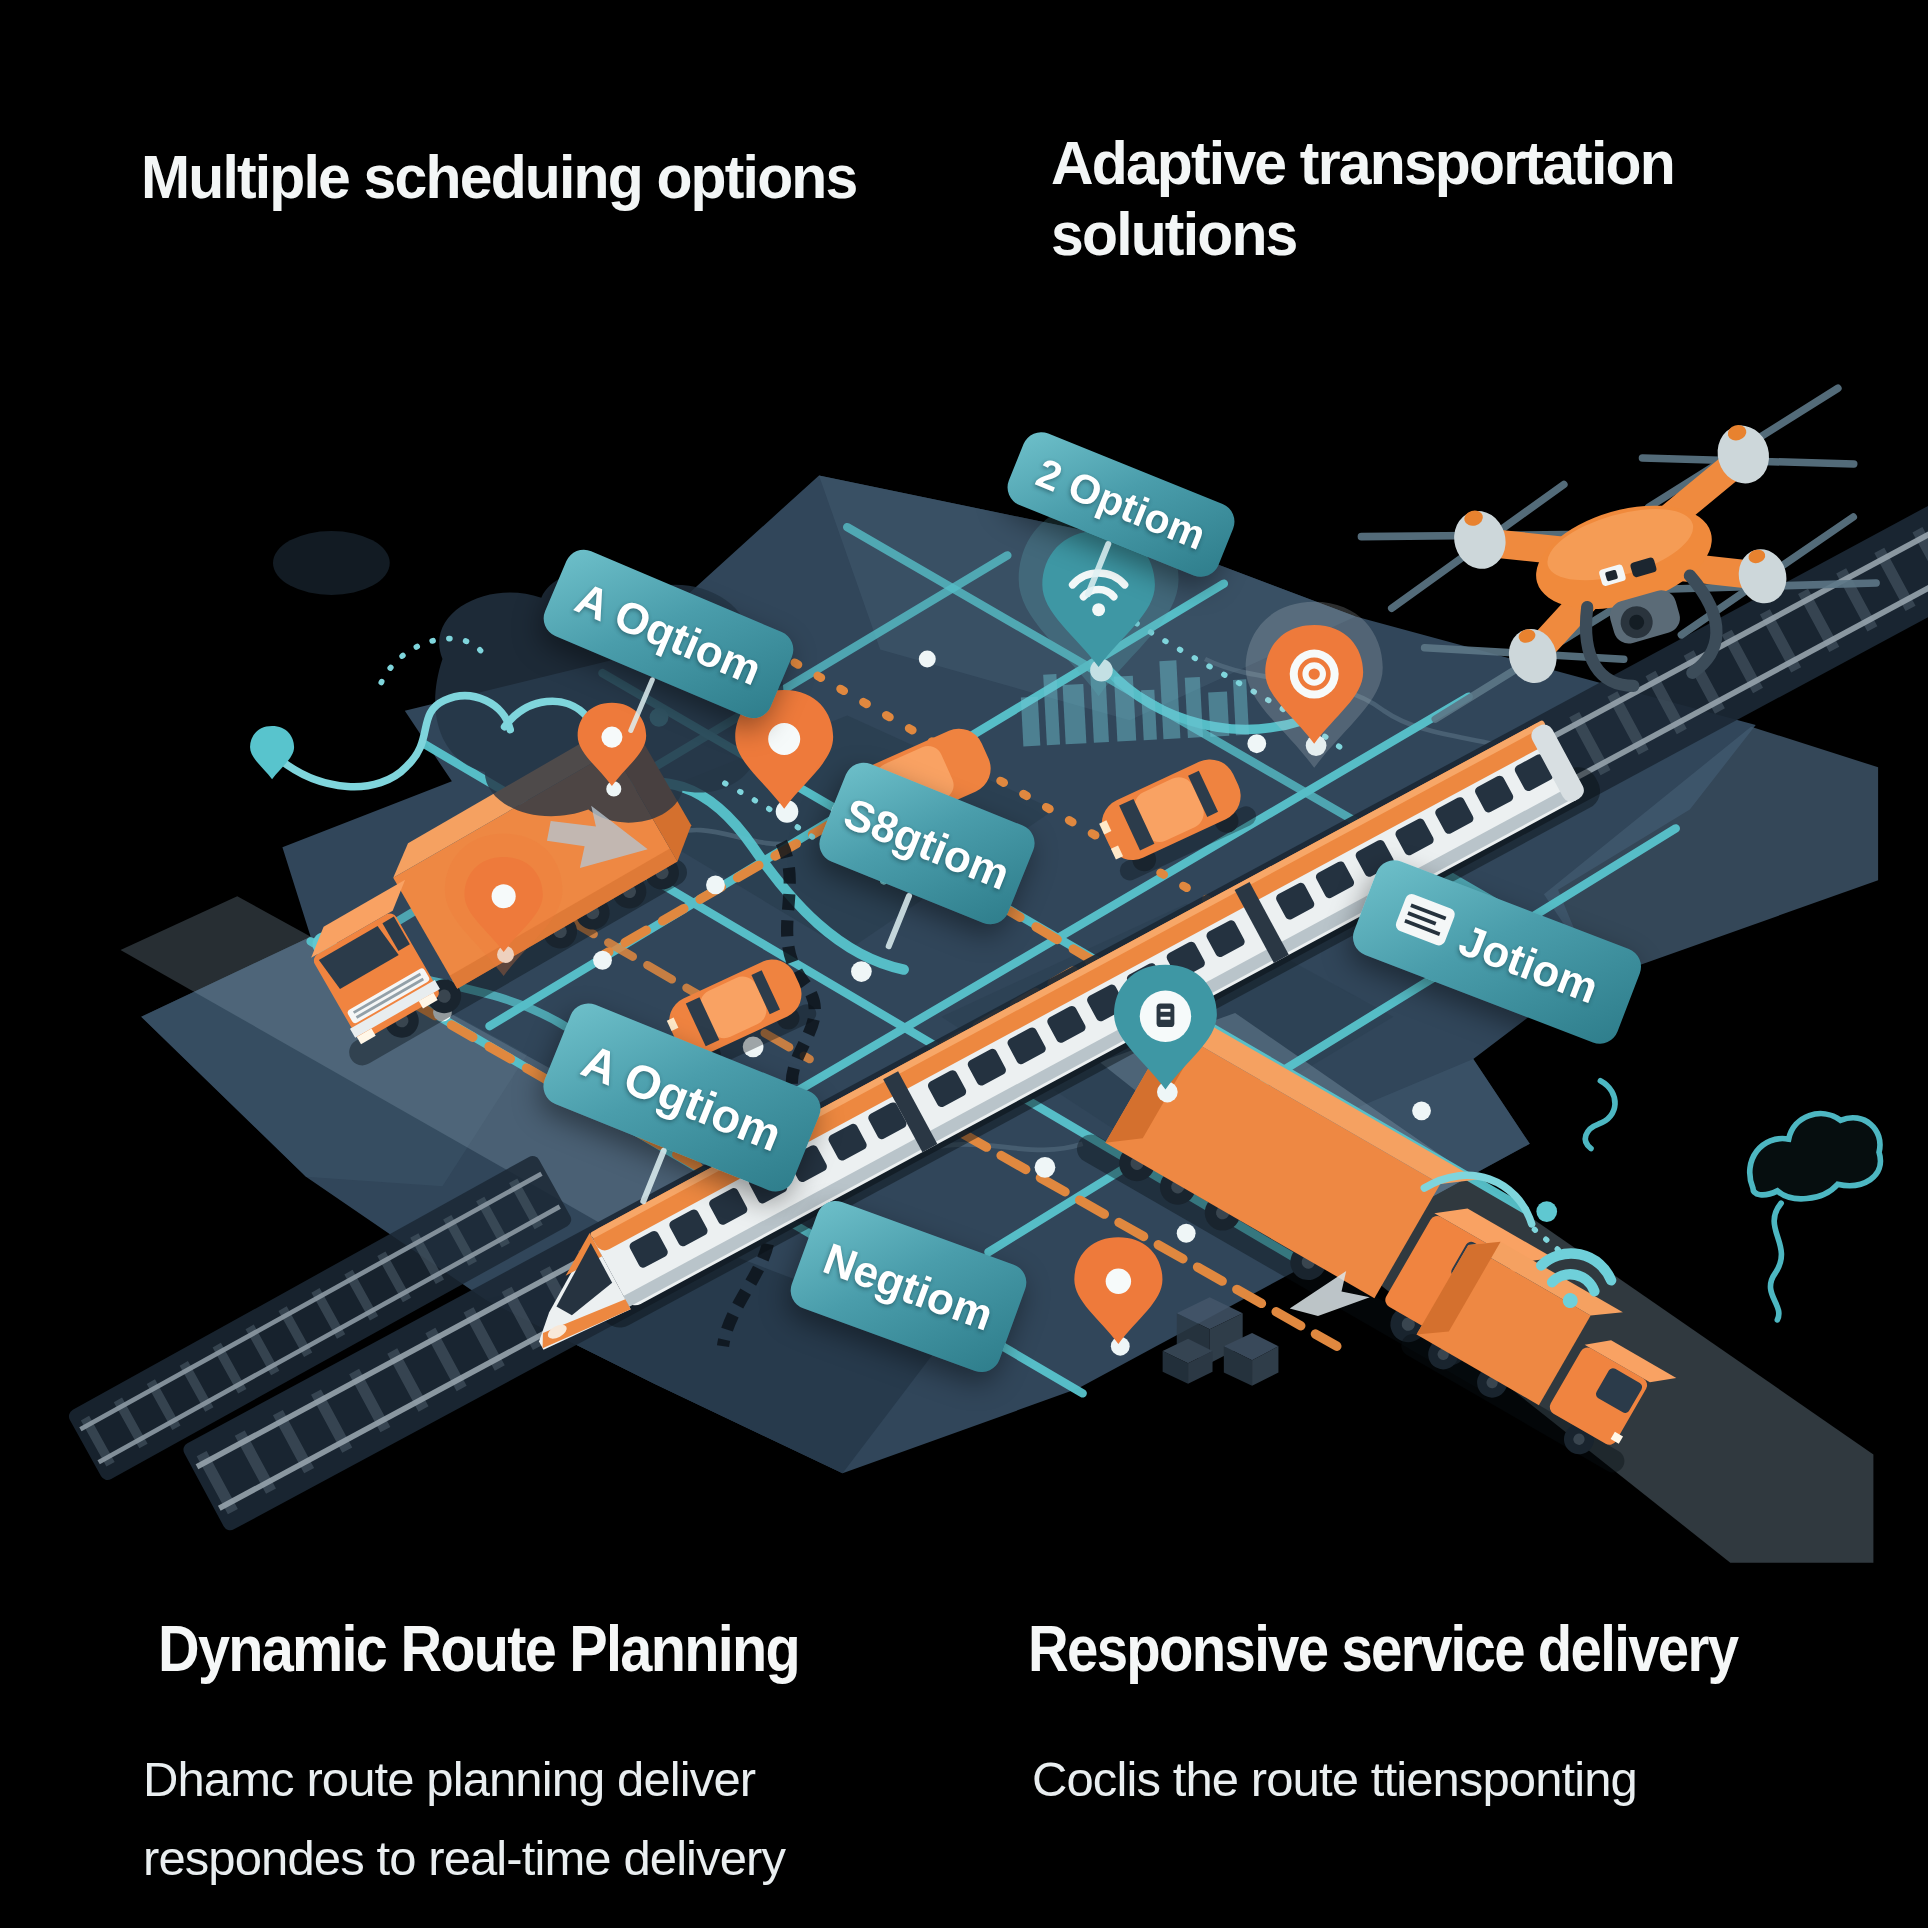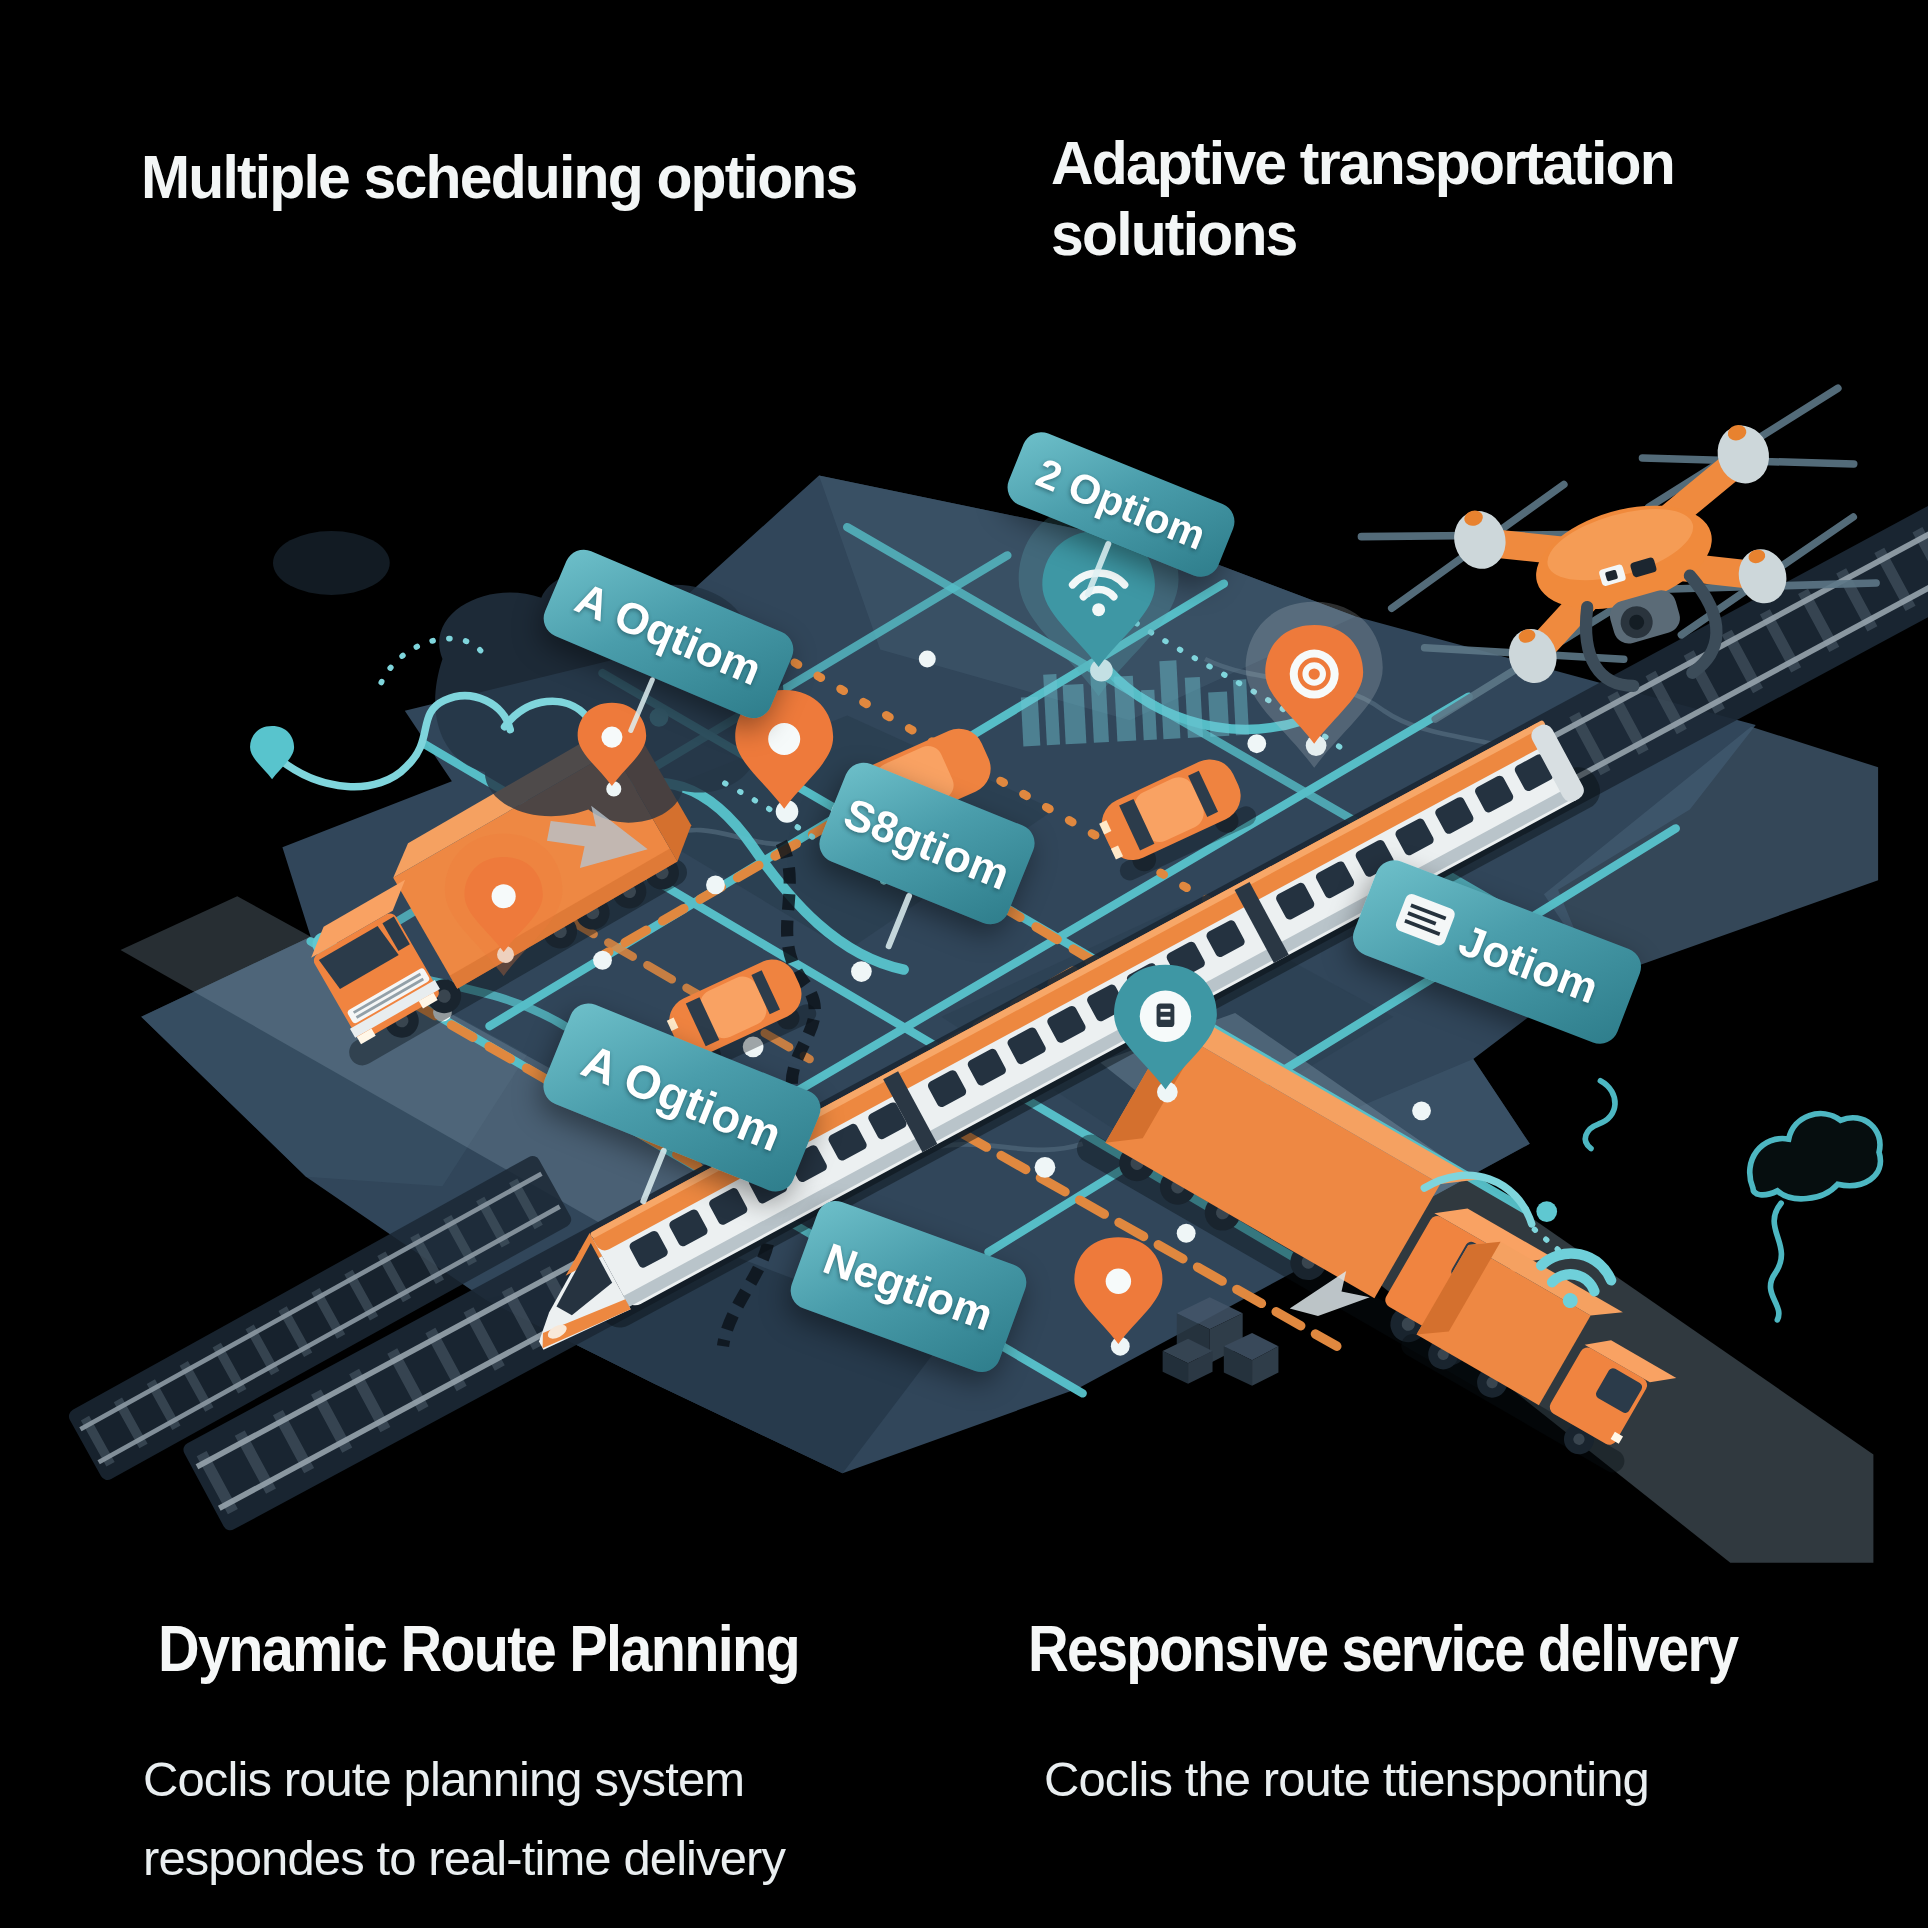--- a/index.html
+++ b/index.html
@@ -41,21 +41,21 @@
     letter-spacing:-1.9px; transform:scaleX(.90); transform-origin:0 0;
     text-shadow:0 2.8px 7.5px rgba(0,0,0,.45);
   }
   .section-body {
     position:absolute; color:#e9eef0; font-size:49px; line-height:1.62;
     letter-spacing:-0.9px;
   }
   #left-heading  { left:158px;  top:1612px; }
   #right-heading { left:1028px; top:1612px; transform:scaleX(.88); }
   #left-body     { left:143px;  top:1740px; }
-  #right-body    { left:1032px; top:1740px;margin-left:12px; }
+  #right-body    { left:1032px; top:1740px; }
 </style>
 </head>
 <body>
 
 <div class="canvas">
 
 <svg class="scene" viewBox="0 0 2048 2048">
 
   <g>
     <polygon points="870,505 1255,585 1440,655 1865,770 1795,860 1655,945 1690,1030 1565,1125 1625,1215 1395,1340 1145,1475 895,1565 695,1470 515,1380 325,1250 150,1080 330,995 300,900 480,830 430,755 655,700" fill="#31465a"></polygon>
@@ -457,21 +457,21 @@
   </div>
   <div class="sign stem" id="sign-a-ogtiom">
     <span>A Ogtiom</span>
   </div>
   <div class="sign" id="sign-negtiom">
     <span>Negtiom</span>
   </div>
 
   <div class="section-heading" id="left-heading">Dynamic Route Planning</div>
   <div class="section-body" id="left-body">
-    <div>Coclis route planning system</div>
+    <div>Dhamc route planning deliver</div>
     <div>respondes to real-time delivery</div>
   </div>
   <div class="section-heading" id="right-heading">Responsive service delivery</div>
   <div class="section-body" id="right-body">
     <div>Coclis the route ttiensponting</div>
   </div>
 
 </div>
 
 

